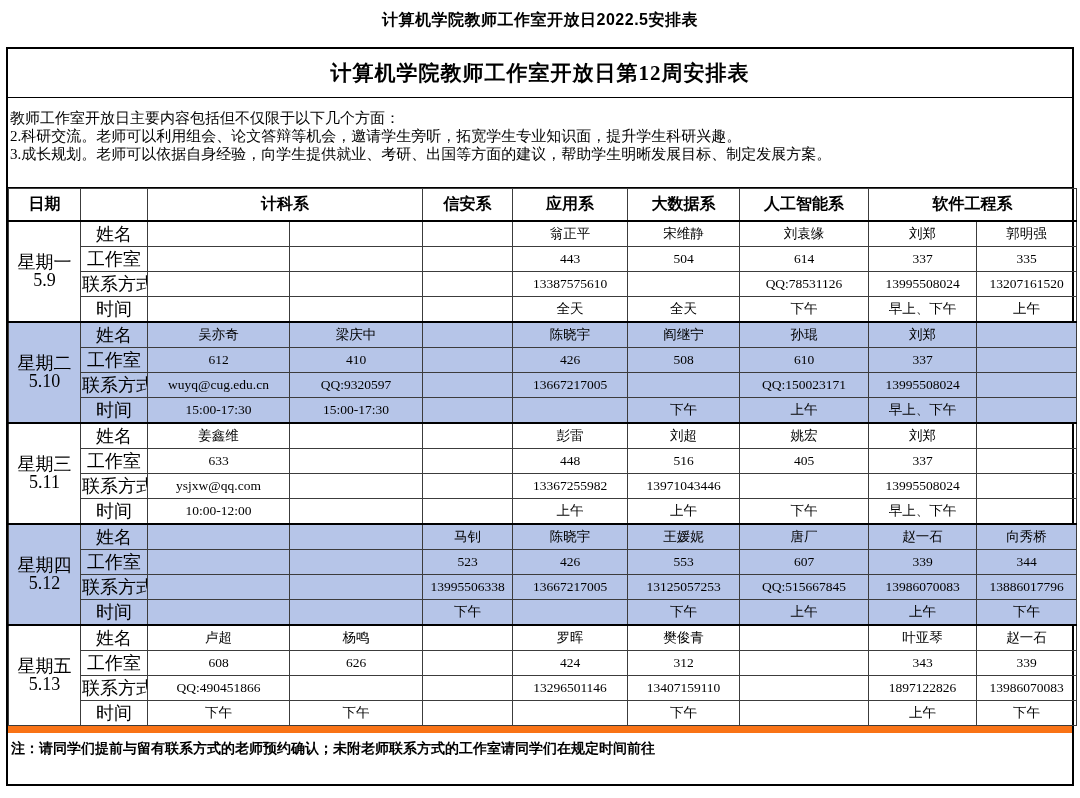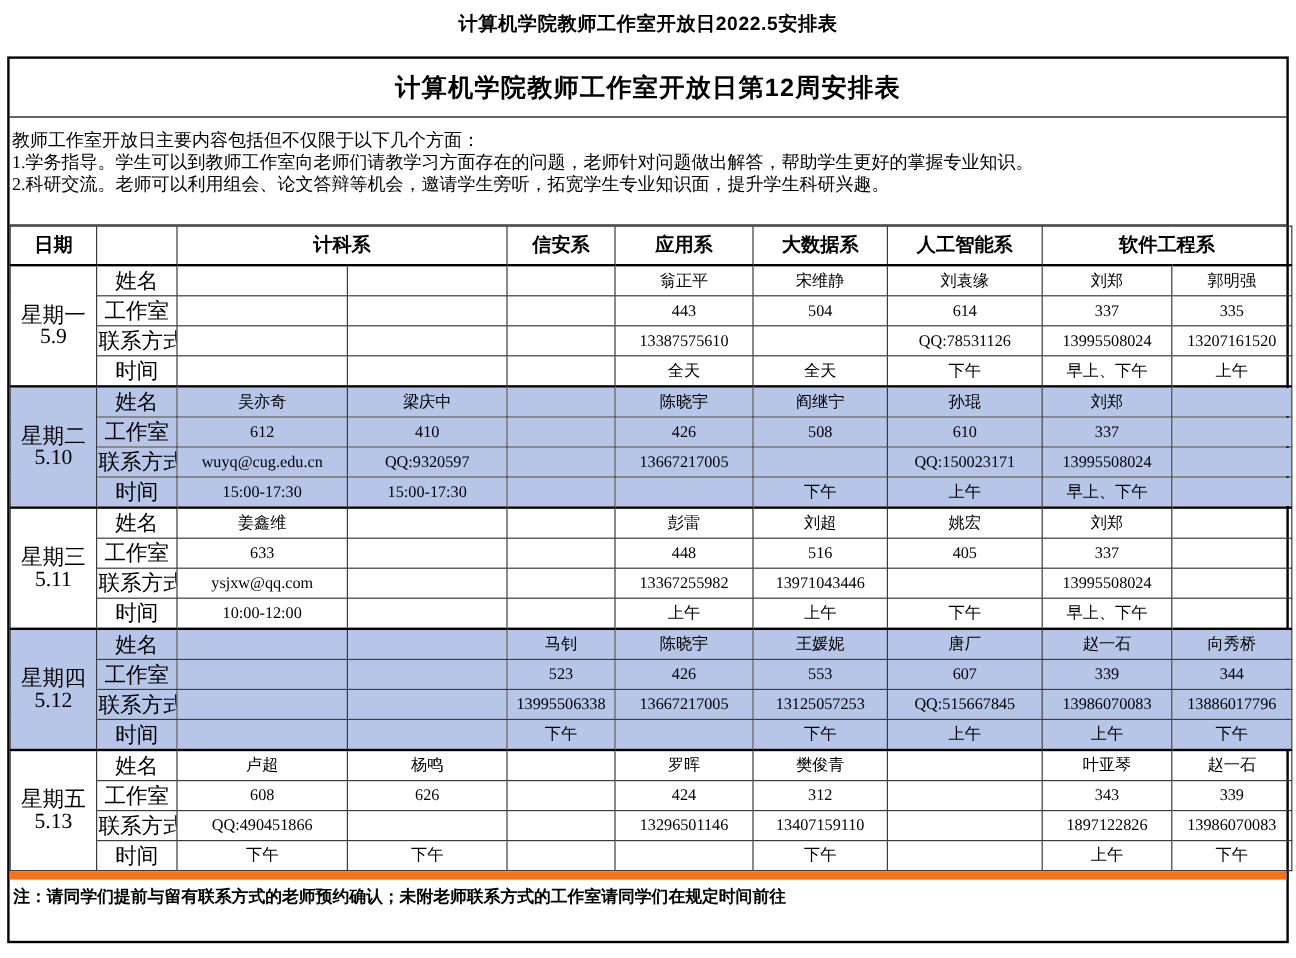--- a/index.html
+++ b/index.html
@@ -22,21 +22,21 @@
   .sheet {
     position: absolute; left: 6px; top: 47px;
     width: 1068px; height: 739px;
     border: 2px solid #000;
     background: #fff;
   }
 
   .sheet-title {
     height: 49px;
     display: flex; align-items: center; justify-content: center;
-    font-family: Liberation Sans, sans-serif;
+    font-family: Liberation Serif, serif;
     font-size: 21px; font-weight: bold; letter-spacing: 1px;
     border-bottom: 1px solid #000;
   }
 
   .sheet-desc {
     height: 90px;
     border-bottom: 1px solid #000;
     padding: 11px 4px 0 2px;
     font-size: 15px;
     line-height: 18px;
@@ -88,22 +88,22 @@
 <div class="page">
 
   <div class="page-title">计算机学院教师工作室开放日2022.5安排表</div>
 
   <div class="sheet">
 
     <div class="sheet-title">计算机学院教师工作室开放日第12周安排表</div>
 
     <div class="sheet-desc">
       <div>教师工作室开放日主要内容包括但不仅限于以下几个方面：</div>
-      <div>1.学务指导。学生可以到教师工作室向老师们请教学习方面存在的问题，老师针对问题做出解答，帮助学生更好的掌握专业知识。</div>
       <div>2.科研交流。老师可以利用组会、论文答辩等机会，邀请学生旁听，拓宽学生专业知识面，提升学生科研兴趣。</div>
+      <div>3.成长规划。老师可以依据自身经验，向学生提供就业、考研、出国等方面的建议，帮助学生明晰发展目标、制定发展方案。</div>
     </div>
 
     <table class="schedule">
       <colgroup>
           <col style="width: 72px;">
           <col style="width: 67px;">
           <col style="width: 142px;">
           <col style="width: 133px;">
           <col style="width: 90px;">
           <col style="width: 115px;">

